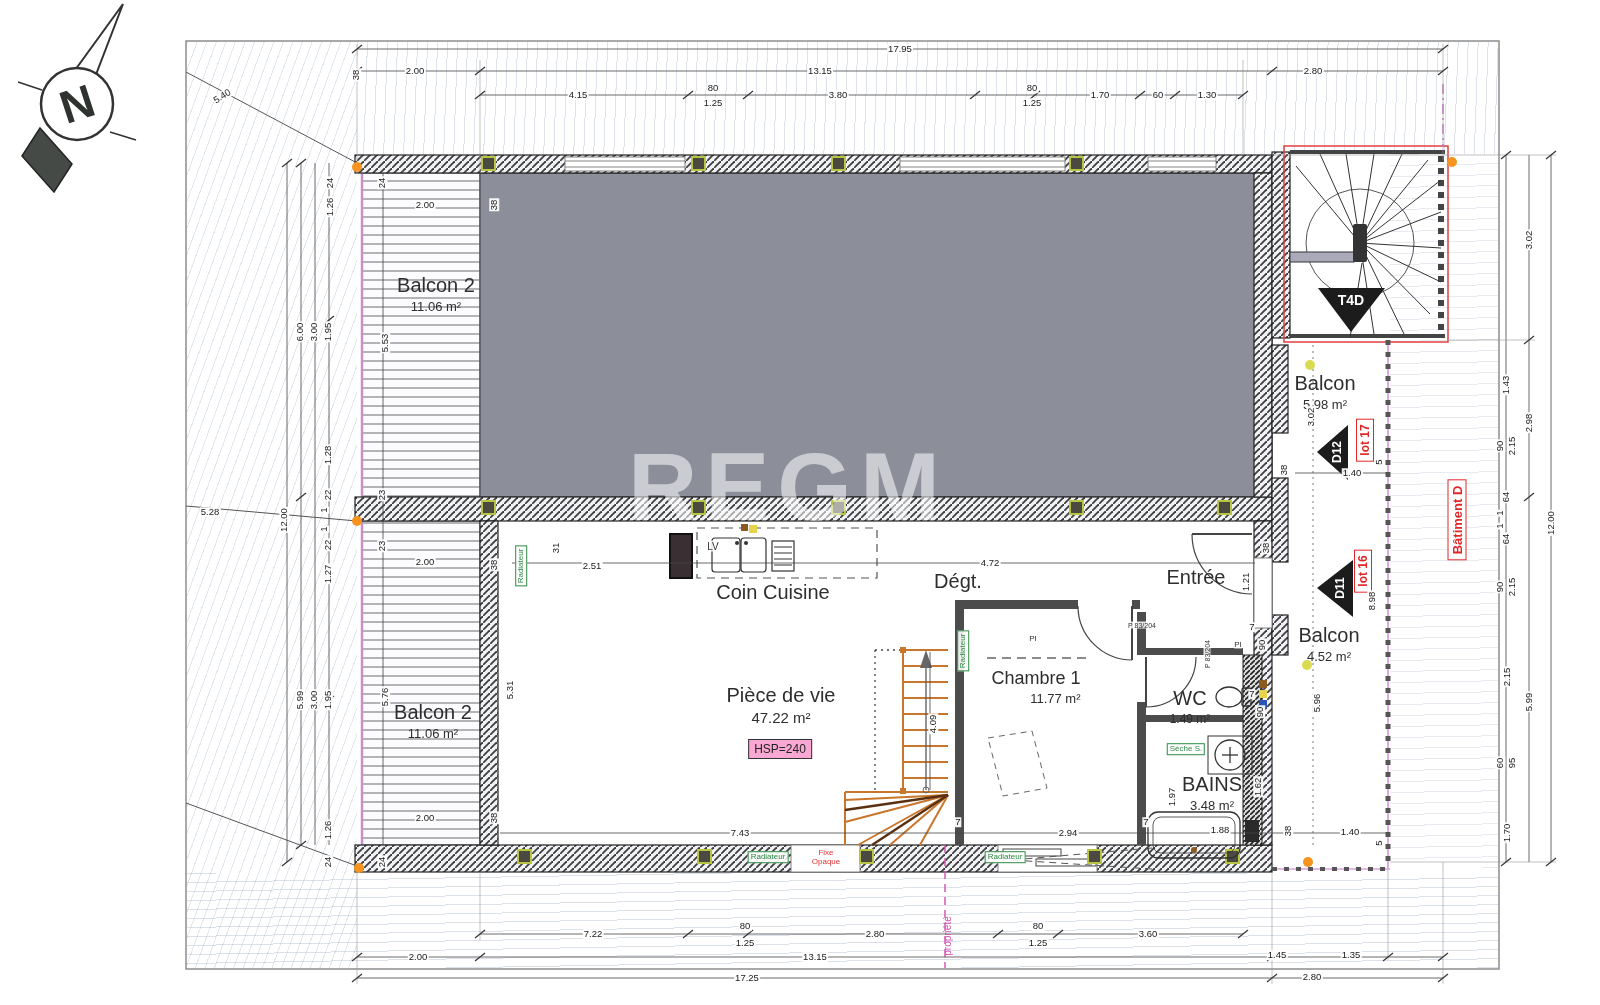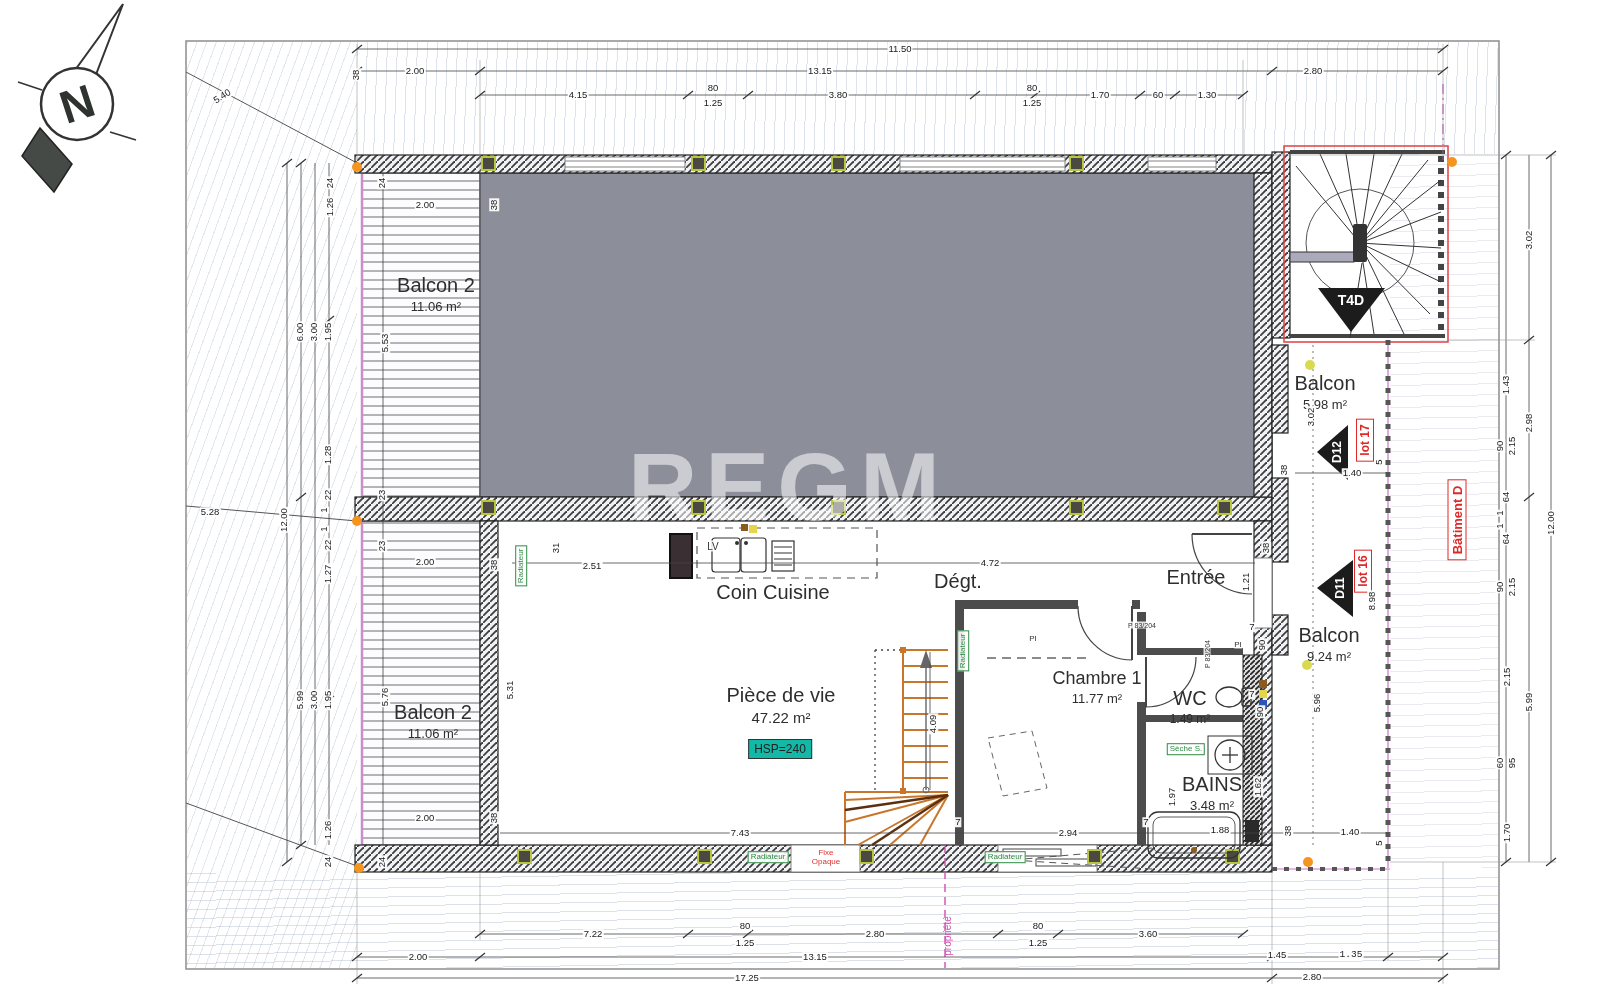--- a/index.html
+++ b/index.html
@@ -9,21 +9,21 @@
   .stripes-top{left:357px;top:42px;width:1141px;height:112px;background:repeating-linear-gradient(92deg,rgba(125,145,175,.25) 0 1px,transparent 1px 10px);}
   .stripes-mid{left:1390px;top:154px;width:108px;height:714px;background:repeating-linear-gradient(179deg,rgba(125,145,175,.18) 0 1px,transparent 1px 11px);}
   .stripes-bottom{left:187px;top:873px;width:1311px;height:95px;background:repeating-linear-gradient(179deg,rgba(130,150,178,.28) 0 1px,transparent 1px 9px);}
   svg{position:absolute;left:0;top:0;}
   .dim{position:absolute;transform:translate(-50%,-50%);font-size:9.5px;line-height:1;color:#1a1a1a;background:rgba(255,255,255,.93);padding:0 1px;white-space:nowrap;z-index:30;}
   .room{position:absolute;transform:translate(-50%,-50%);text-align:center;color:#2e2e2e;white-space:nowrap;z-index:25;}
   .room .nm{font-size:18px;}
   .room .nm.big{font-size:20px;}
   .room .nm.sm{font-size:20px;}
   .room .ar{font-size:13px;margin-top:2px;}
-  .hspbox{position:absolute;transform:translate(-50%,-50%);border:1.5px solid #333;background:#14b8a6;font-size:12px;padding:2px 5px;z-index:25;}
+  .hspbox{position:absolute;transform:translate(-50%,-50%);border:1.5px solid #333;background:#f9a8d4;font-size:12px;padding:2px 5px;z-index:25;}
   .greenlbl{position:absolute;transform:translate(-50%,-50%);font-size:8px;color:#2e8b45;border:1px solid #2e8b45;background:rgba(255,255,255,.9);padding:0 2px;line-height:1.2;white-space:nowrap;z-index:30;}
   .greenlbl.r{transform:translate(-50%,-50%) rotate(-90deg);}
   .redbox{position:absolute;transform:translate(-50%,-50%) rotate(-90deg);font-size:12px;font-weight:bold;color:#e02828;border:1.5px solid #e02828;background:rgba(255,255,255,.9);padding:1px 5px;white-space:nowrap;z-index:30;}
   .redtext{position:absolute;transform:translate(-50%,-50%);font-size:8px;color:#e03030;line-height:1.1;text-align:center;white-space:nowrap;z-index:30;}
   .magtext{position:absolute;transform:translate(-50%,-50%) rotate(-90deg);font-size:10px;color:#cf4fb0;white-space:nowrap;z-index:30;}
   .tinylbl{position:absolute;transform:translate(-50%,-50%);font-size:8px;color:#333;background:rgba(255,255,255,.85);white-space:nowrap;z-index:28;}
   .tinylbl.r{transform:translate(-50%,-50%) rotate(-90deg);}
   .trilbl{position:absolute;transform:translate(-50%,-50%) rotate(-90deg);font-size:12px;font-weight:bold;color:#fff;white-space:nowrap;z-index:31;}
   .trilbl.h{transform:translate(-50%,-50%);font-size:14px;}
   .watermark{position:absolute;transform:translate(-50%,-50%);font-size:96px;font-weight:bold;letter-spacing:8px;color:#ffffff;opacity:.55;z-index:24;white-space:nowrap;}
@@ -369,39 +369,39 @@
   <div class="nm big">Pièce de vie</div>
   <div class="ar" style="font-size:15px;">47.22 m²</div>
 </div>
 <div class="hspbox" style="left:780px;top:749px;">HSP=240</div>
 <div class="room" style="left:958px;top:581px;">
   <div class="nm big">Dégt.</div>
 </div>
 <div class="room" style="left:1196px;top:577px;">
   <div class="nm big">Entrée</div>
 </div>
-<div class="room" style="left:1097px;top:687px;">
+<div class="room" style="left:1036px;top:687px;text-align:right;">
   <div class="nm">Chambre 1</div>
   <div class="ar">11.77 m²</div>
 </div>
 <div class="room" style="left:1190px;top:706px;">
   <div class="nm big">WC</div>
   <div class="ar" style="font-size:12px;">1.49 m²</div>
 </div>
 <div class="room" style="left:1212px;top:793px;">
   <div class="nm big">BAINS</div>
   <div class="ar">3.48 m²</div>
 </div>
 <div class="room" style="left:1325px;top:392px;">
   <div class="nm sm">Balcon</div>
   <div class="ar">5.98 m²</div>
 </div>
 <div class="room" style="left:1329px;top:644px;">
   <div class="nm sm">Balcon</div>
-  <div class="ar">9.24 m²</div>
+  <div class="ar">4.52 m²</div>
 </div>
 
 <div class="trilbl h" style="left:1351px;top:300px;">T4D</div>
 <div class="trilbl" style="left:1337px;top:452px;">D12</div>
 <div class="trilbl" style="left:1340px;top:588px;">D11</div>
 <div class="redbox" style="left:1365px;top:440px;">lot 17</div>
 <div class="redbox" style="left:1363px;top:571px;">lot 16</div>
 <div class="redbox" style="left:1457px;top:520px;font-size:13px;">Bâtiment D</div>
 <div class="magtext" style="left:947px;top:936px;">propriété</div>
 <div class="tinylbl" style="left:713px;top:546px;font-size:10px;">LV</div>
@@ -409,21 +409,21 @@
 <div class="tinylbl" style="left:1238px;top:644px;">PI</div>
 <div class="tinylbl" style="left:1142px;top:625px;font-size:7px;">P 83/204</div>
 <div class="tinylbl r" style="left:1207px;top:654px;font-size:7px;">P 83/204</div>
 <div class="greenlbl" style="left:1186px;top:749px;">Sèche S.</div>
 <div class="redtext" style="left:826px;top:858px;">
   <div>Fixe</div>
   <div>Opaque</div>
 </div>
 
 <div id="dim-layer">
-    <span class="dim" style="left: 900px; top: 49px;">11.50</span>
+    <span class="dim" style="left: 900px; top: 49px;">17.95</span>
     <span class="dim" style="left: 415px; top: 71px;">2.00</span>
     <span class="dim" style="left: 820px; top: 71px;">13.15</span>
     <span class="dim" style="left: 1313px; top: 71px;">2.80</span>
     <span class="dim" style="left: 578px; top: 95px; text-align: center;">4.15</span>
     <span class="dim" style="left: 713px; top: 88px;">80</span>
     <span class="dim" style="left: 713px; top: 103px;">1.25</span>
     <span class="dim" style="left: 838px; top: 95px;">3.80</span>
     <span class="dim" style="left: 1032px; top: 88px;">80</span>
     <span class="dim" style="left: 1032px; top: 103px;">1.25</span>
     <span class="dim" style="left: 1100px; top: 95px;">1.70</span>
@@ -508,20 +508,20 @@
     <span class="dim" style="left: 593px; top: 934px;">7.22</span>
     <span class="dim" style="left: 745px; top: 926px;">80</span>
     <span class="dim" style="left: 745px; top: 943px;">1.25</span>
     <span class="dim" style="left: 875px; top: 934px;">2.80</span>
     <span class="dim" style="left: 1038px; top: 926px;">80</span>
     <span class="dim" style="left: 1038px; top: 943px;">1.25</span>
     <span class="dim" style="left: 1148px; top: 934px;">3.60</span>
     <span class="dim" style="left: 418px; top: 957px;">2.00</span>
     <span class="dim" style="left: 815px; top: 957px;">13.15</span>
     <span class="dim" style="left: 1277px; top: 955px;">1.45</span>
-    <span class="dim" style="left: 1351px; top: 955px; font-family: Liberation Mono, monospace;">1.35</span>
+    <span class="dim" style="left: 1351px; top: 955px;">1.35</span>
     <span class="dim" style="left: 747px; top: 978px;">17.25</span>
     <span class="dim" style="left: 1312px; top: 977px;">2.80</span>
     <span class="greenlbl r" style="left: 521px; top: 566px;">Radiateur</span>
     <span class="greenlbl r" style="left: 963px; top: 651px;">Radiateur</span>
     <span class="greenlbl" style="left: 768px; top: 857px;">Radiateur</span>
     <span class="greenlbl" style="left: 1005px; top: 857px;">Radiateur</span>
   </div>
 
 </body></html>

